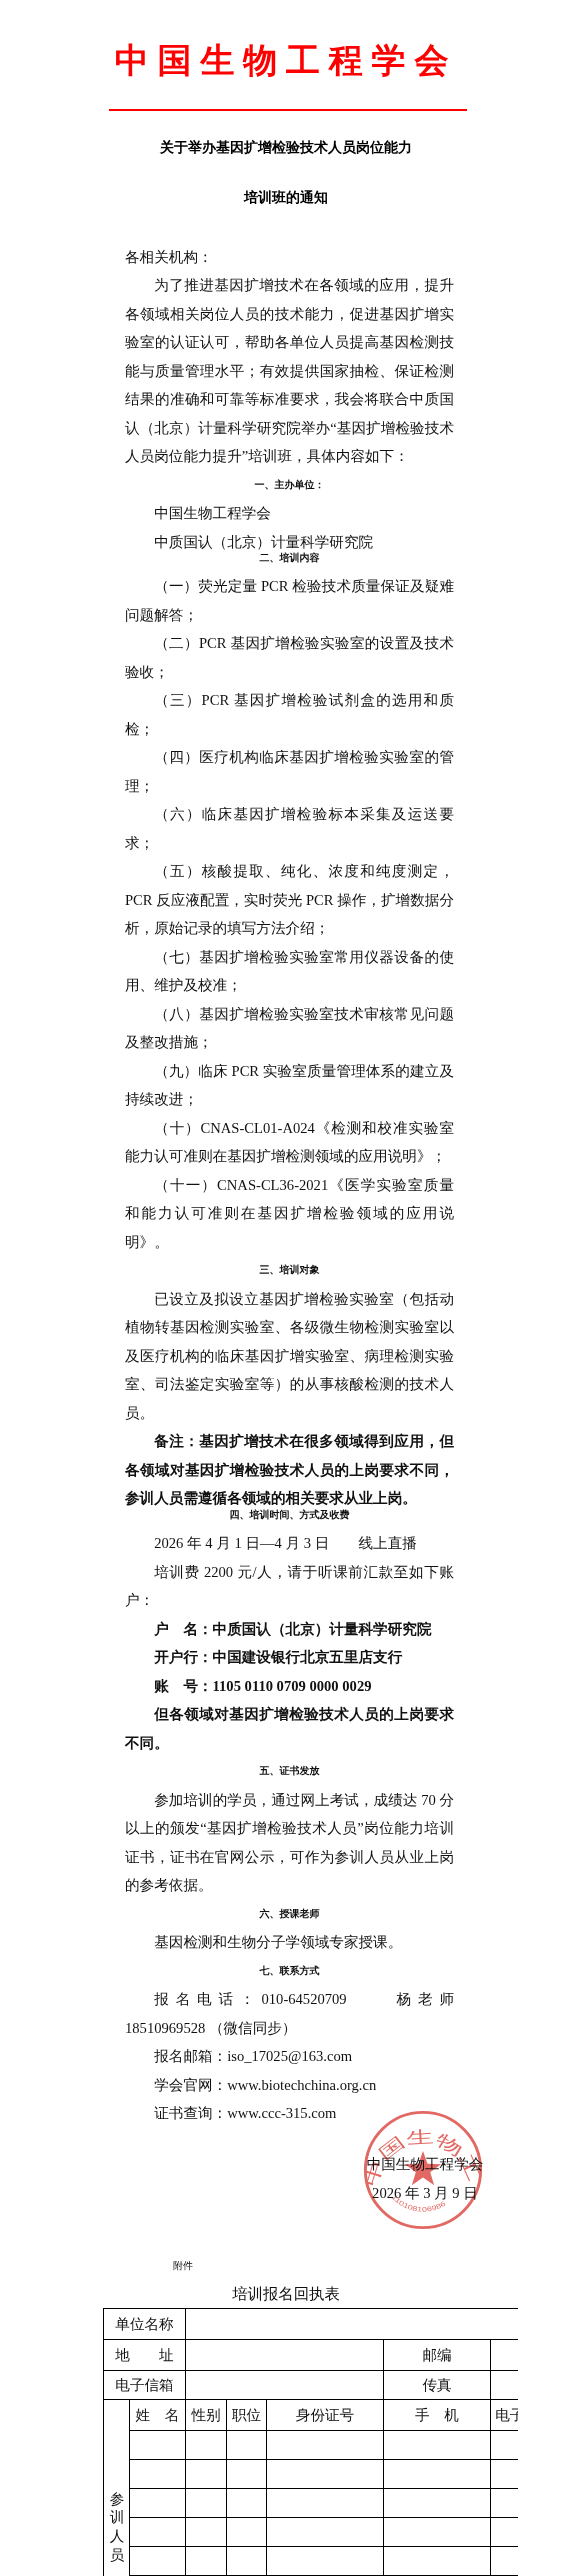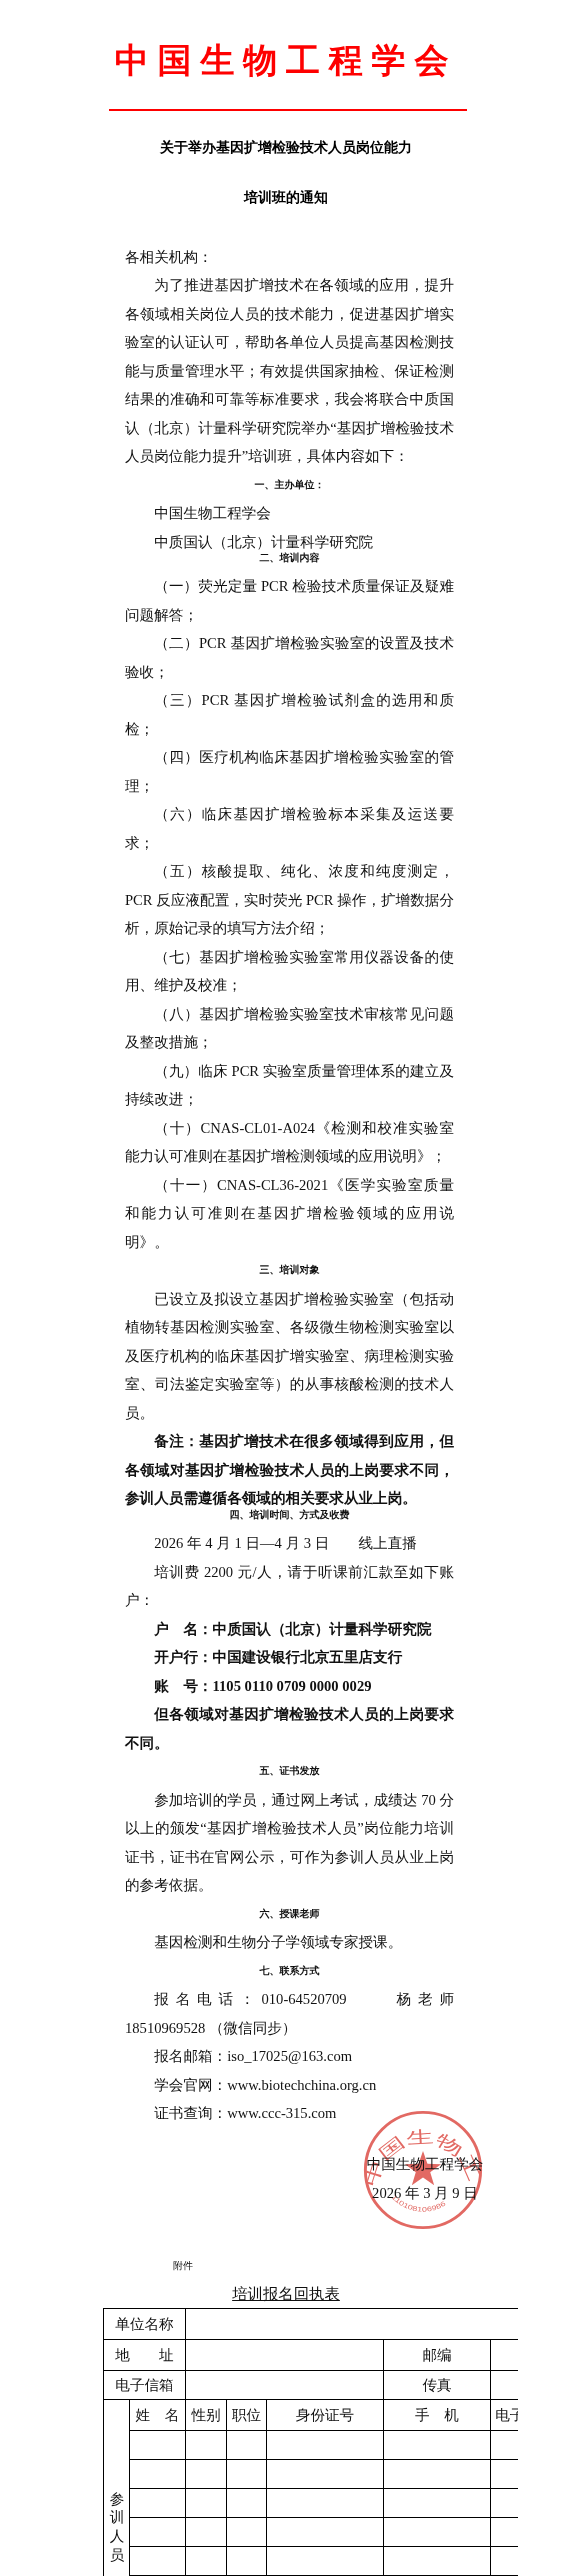--- a/index.html
+++ b/index.html
@@ -46,21 +46,21 @@
   .h{font-weight:bold;font-size:10px;margin:0;text-align:center;}
   .h.tight{margin-top:-12.4px;}
   .bold{font-weight:bold;}
   
   .signature-area{position:relative;height:110px;margin:14.6px 64px 0 71px;font-size:14.6px;}
   .seal{position:absolute;left:236px;top:-34px;width:124px;height:124px;opacity:.85;}
   .sig-org{position:absolute;left:234px;top:13px;width:132px;text-align:center;line-height:19px;}
   .sig-date{position:absolute;left:234px;top:42px;width:132px;text-align:center;line-height:19px;}
   
   .attachment-label{margin:0 0 0 71px;font-size:10px;line-height:28.5px;padding-left:48px;}
-  .form-title{margin:0;text-align:center;font-size:15.4px;line-height:25px;text-decoration:underline;}
+  .form-title{margin:0;text-align:center;font-size:15.4px;line-height:25px;}
   table.reg{
     border-collapse:collapse;
     margin:2.9px 0 0 49px;
     width:480px;
     table-layout:fixed;
     font-size:14.6px;
   }
   table.reg td{
     border:0.7px solid #000;
     padding:0 2.9px;

